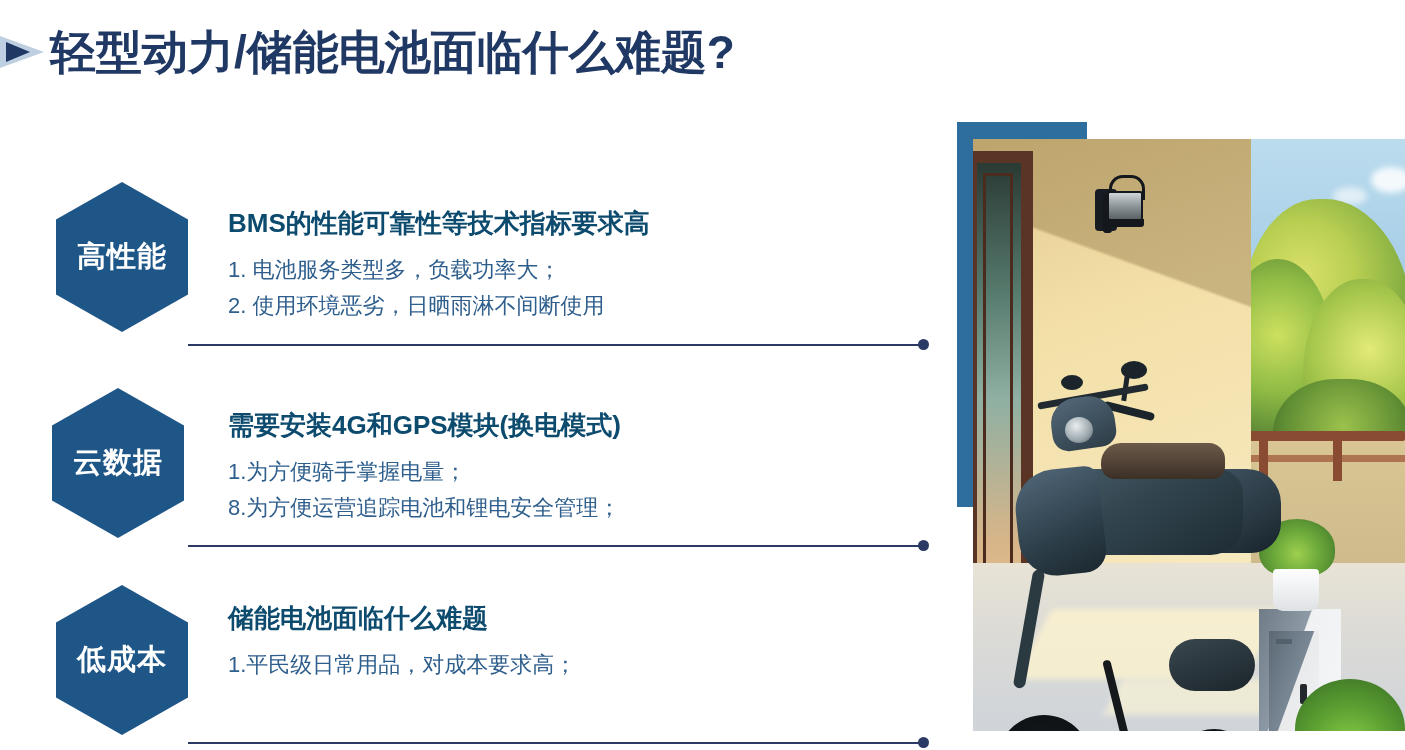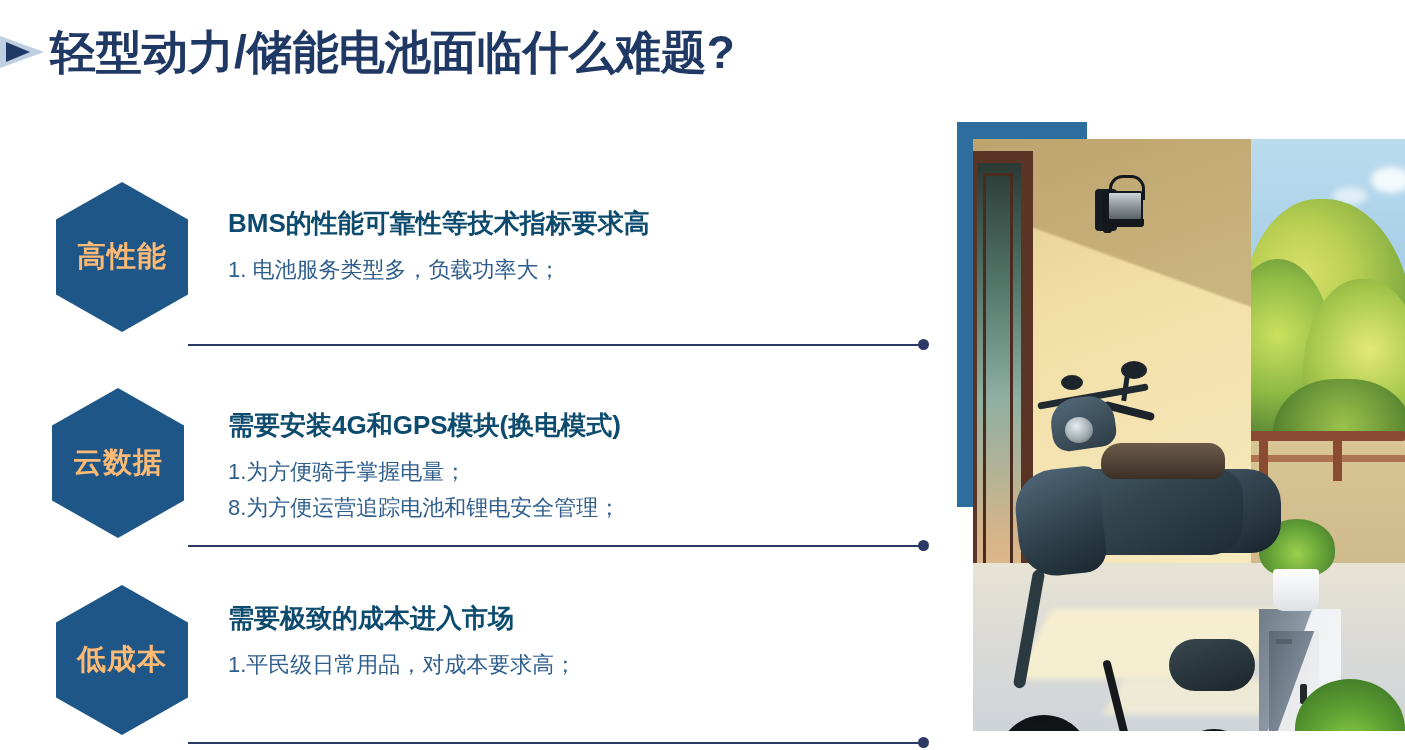--- a/index.html
+++ b/index.html
@@ -31,21 +31,21 @@
     position:absolute;width:132px;height:150px;
     background:#1E5687;
     clip-path:polygon(50% 0%,100% 25%,100% 75%,50% 100%,0% 75%,0% 25%);
     display:flex;align-items:center;justify-content:center;
   }
   .hex-inner{
     width:132px;height:150px;border-radius:16px;
     display:flex;align-items:center;justify-content:center;
   }
   .hex-label{
-    color:#fdba74;font-size:29px;font-weight:bold;
+    color:#ffffff;font-size:29px;font-weight:bold;
     letter-spacing:1px;white-space:nowrap;
     font-family:"Liberation Sans","DejaVu Sans",sans-serif;
   }
   .sec-head{
     position:absolute;left:228px;
     font-size:26px;font-weight:bold;color:#0c4a6e;
     white-space:nowrap;
     font-family:"Liberation Sans","DejaVu Sans",sans-serif;
   }
   .sec-body{
@@ -197,20 +197,21 @@
 
   <div class="section" style="top:182px;">
     <div class="hex" style="left:56px;top:0;">
       <div class="hex-inner">
         <span class="hex-label">高性能</span>
       </div>
     </div>
     <div class="sec-head" style="top:24px;">BMS的性能可靠性等技术指标要求高</div>
     <div class="sec-body" style="top:70px;">
       <div>1. 电池服务类型多，负载功率大；</div>
+      <div>2. 使用环境恶劣，日晒雨淋不间断使用</div>
     </div>
   </div>
   <div class="rule" style="left:188px;top:344px;width:738px;"></div>
   <div class="rule-dot" style="left:918px;top:339px;"></div>
 
   <div class="section" style="top:388px;">
     <div class="hex" style="left:52px;top:0;">
       <div class="hex-inner">
         <span class="hex-label">云数据</span>
       </div>
@@ -223,21 +224,21 @@
   </div>
   <div class="rule" style="left:188px;top:545px;width:738px;"></div>
   <div class="rule-dot" style="left:918px;top:540px;"></div>
 
   <div class="section" style="top:585px;">
     <div class="hex" style="left:56px;top:0;">
       <div class="hex-inner">
         <span class="hex-label">低成本</span>
       </div>
     </div>
-    <div class="sec-head" style="top:16px;">需要极致的成本进入市场</div>
+    <div class="sec-head" style="top:16px;">储能电池面临什么难题</div>
     <div class="sec-body" style="top:62px;">
       <div>1.平民级日常用品，对成本要求高；</div>
     </div>
   </div>
   <div class="rule" style="left:188px;top:742px;width:738px;"></div>
   <div class="rule-dot" style="left:918px;top:737px;"></div>
 
   <div class="photo-backplate"></div>
   <div class="photo">
     <div class="ph sky"></div>

